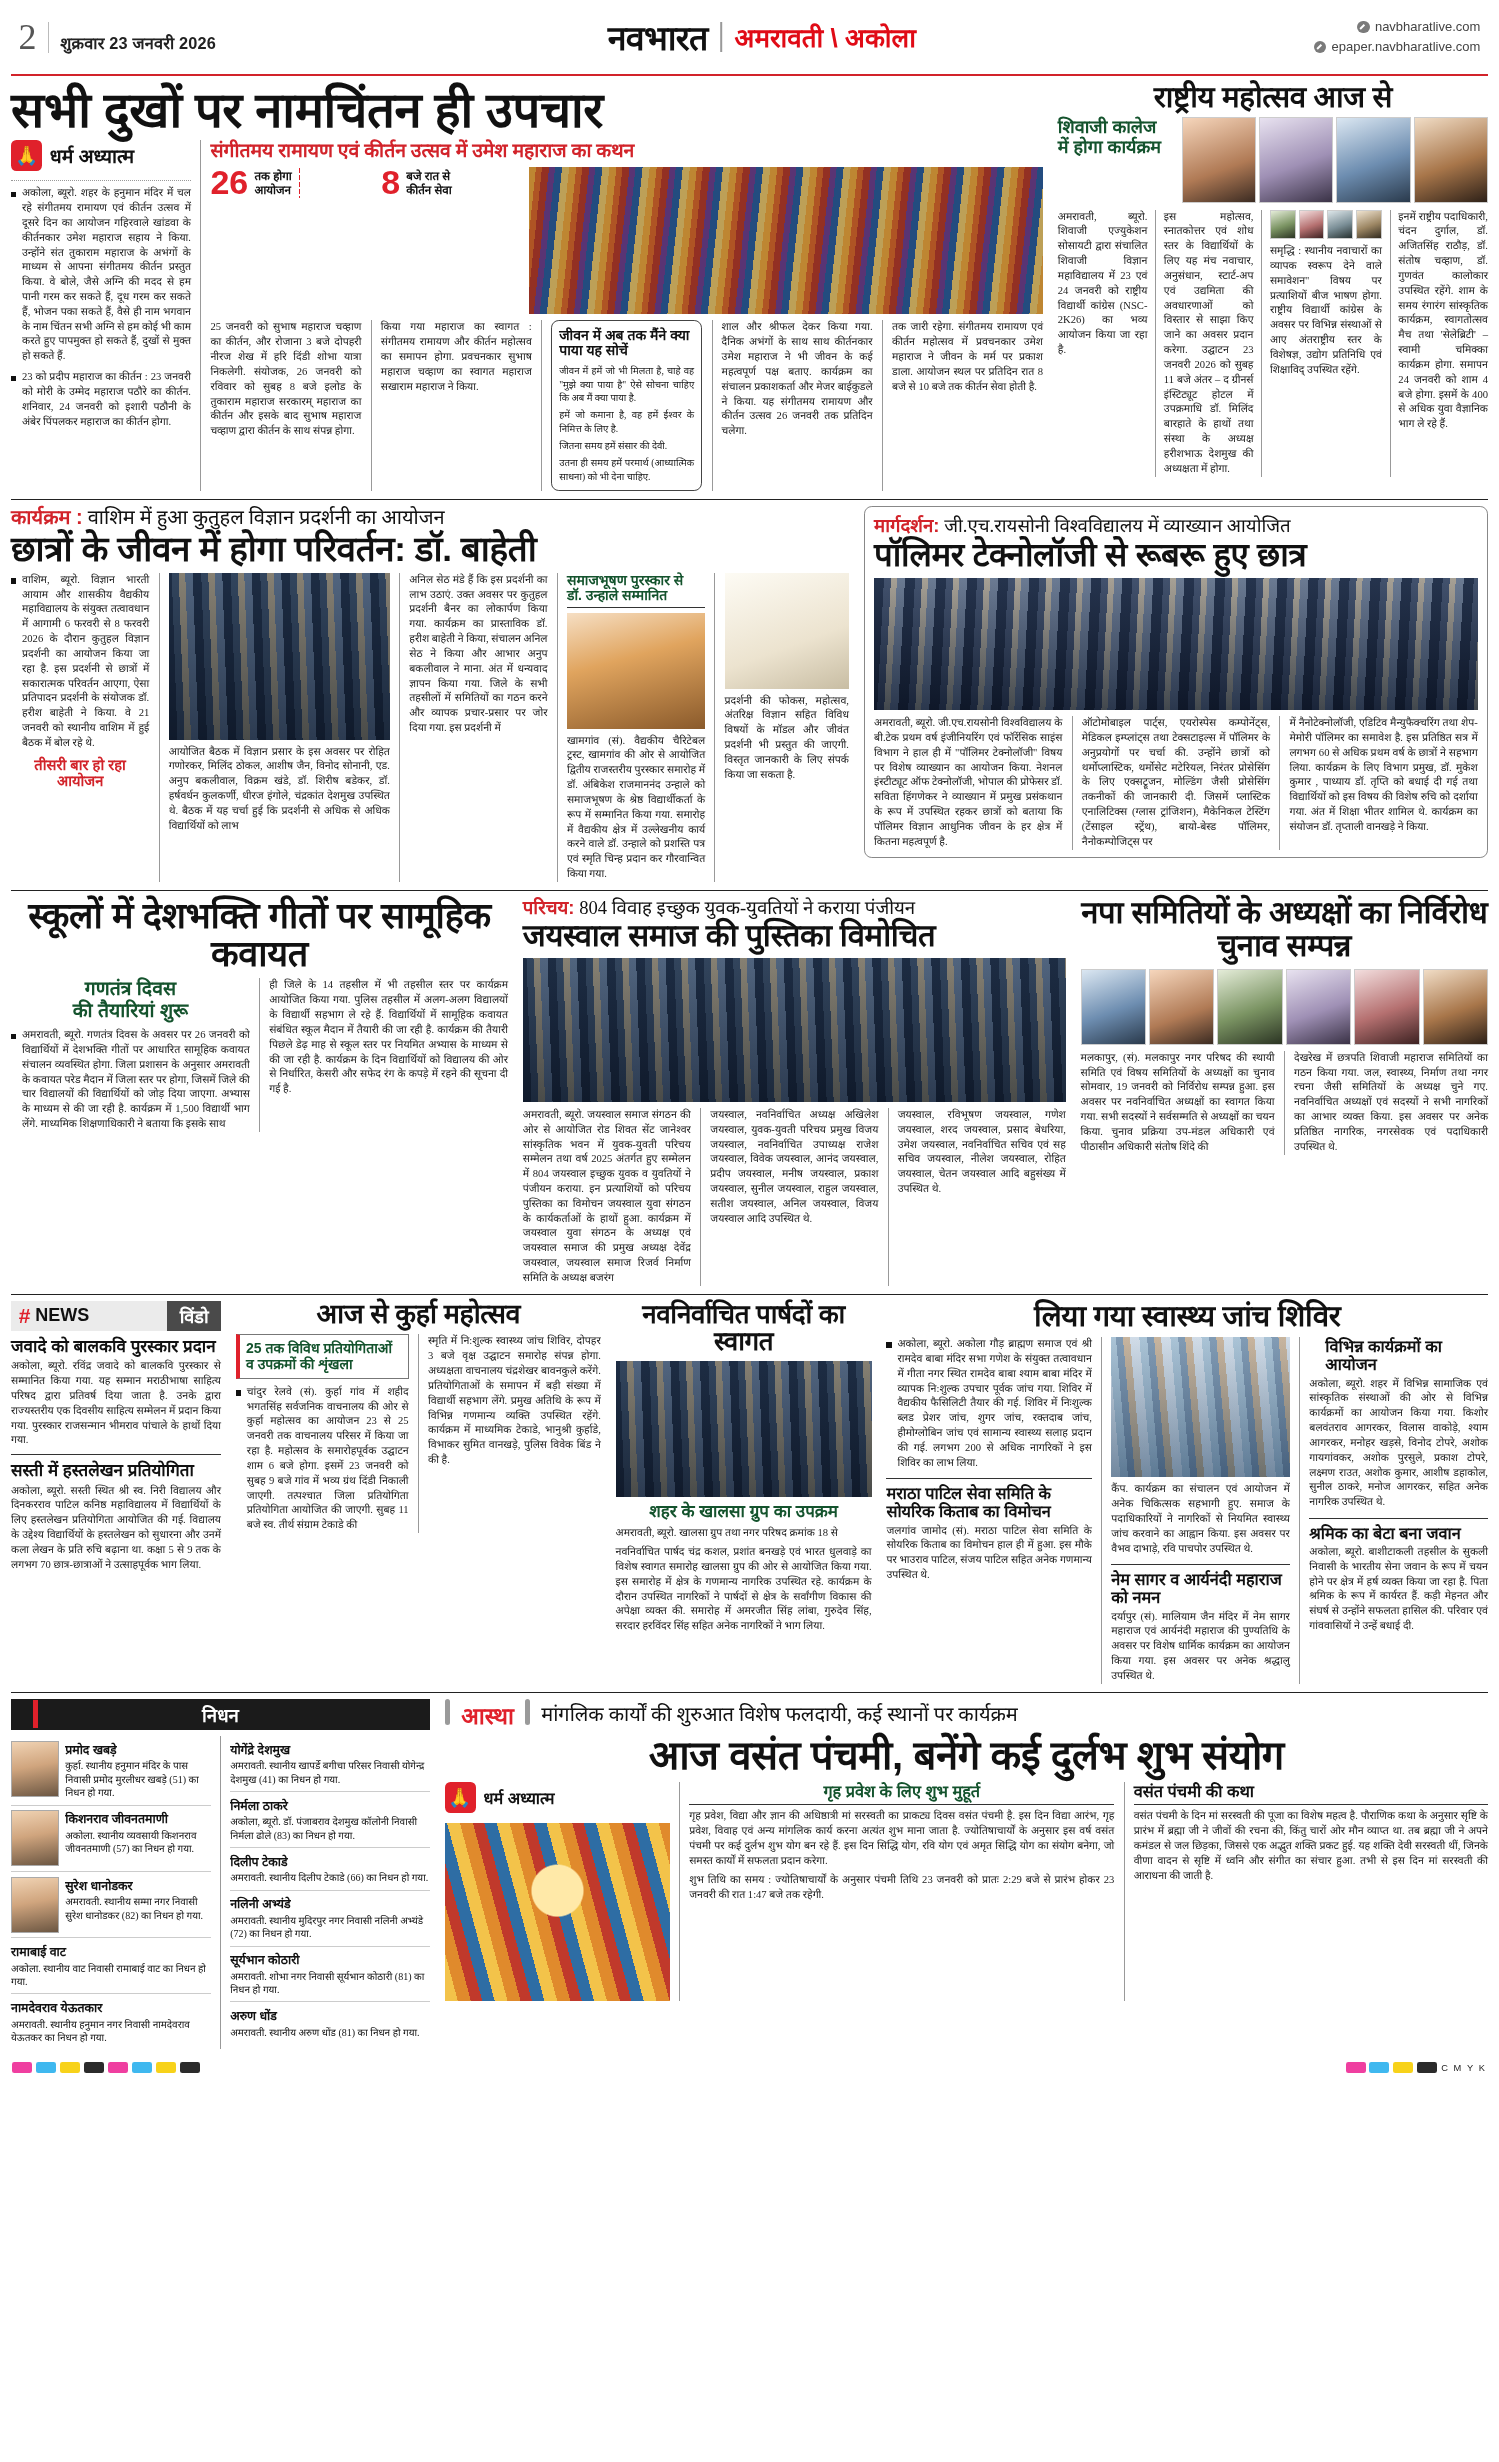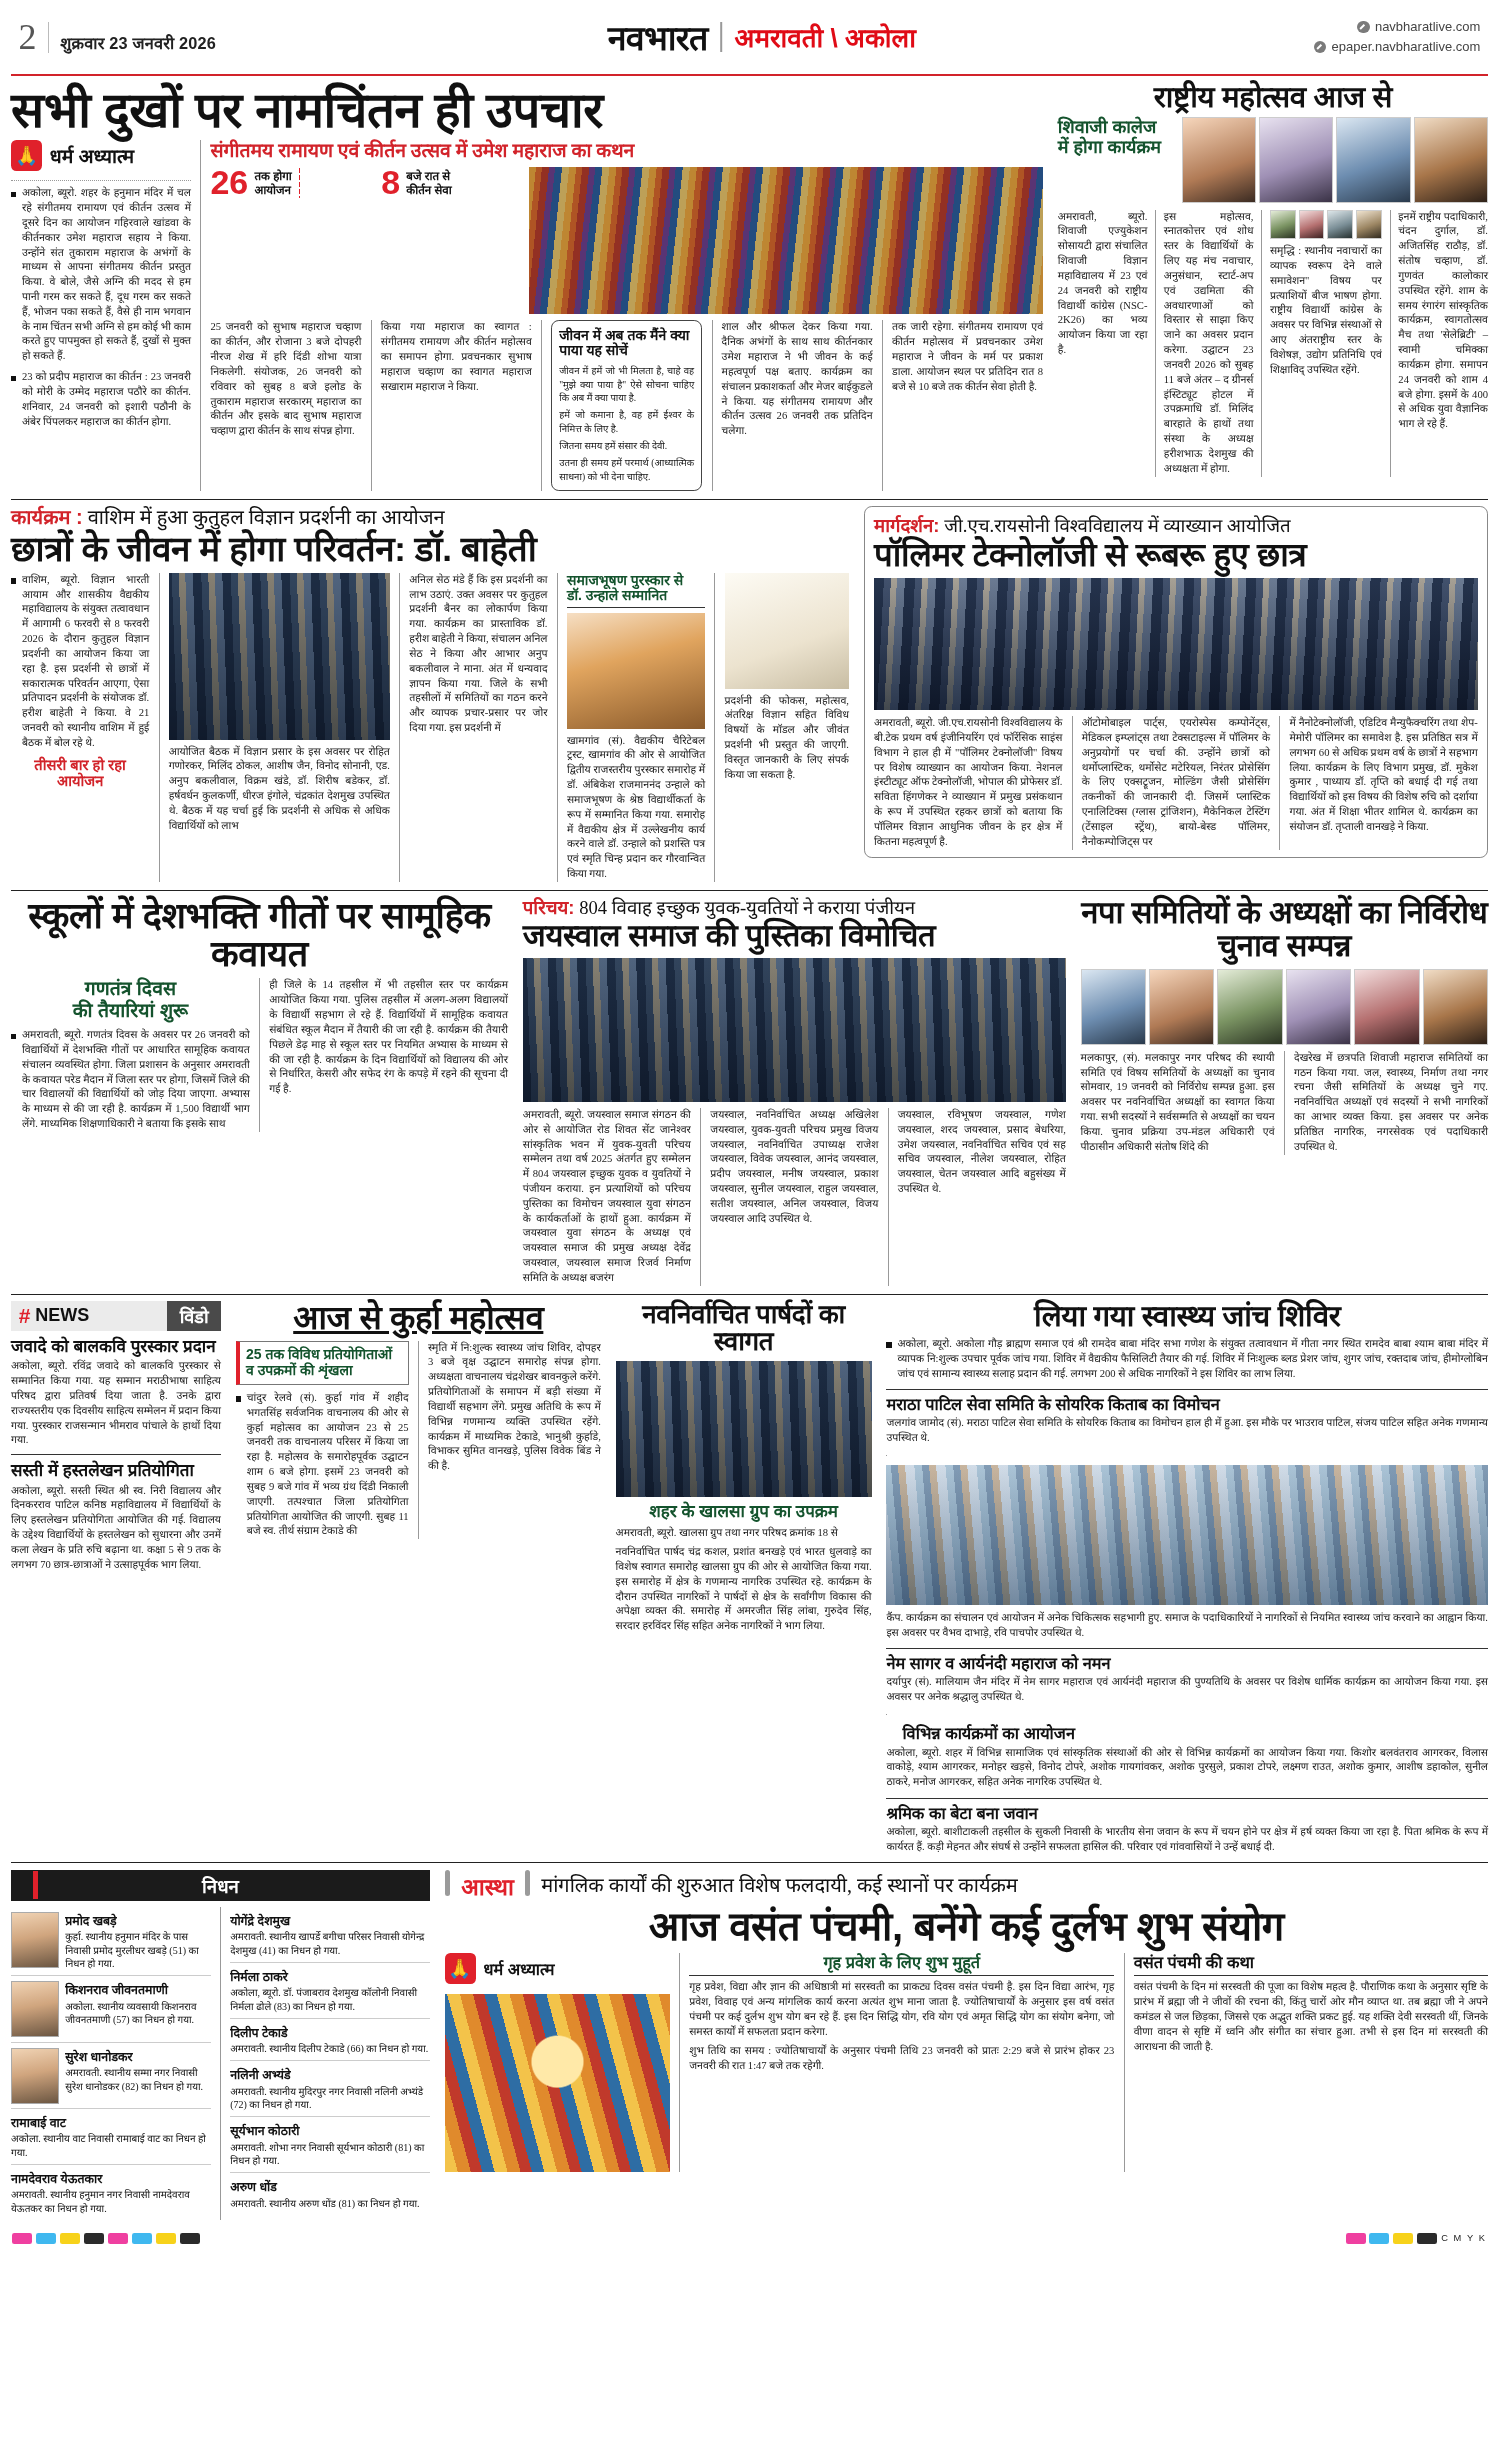--- a/index.html
+++ b/index.html
@@ -509,21 +509,21 @@
         <div class="mini-head" style="margin-top:6.2px;">जवादे को बालकवि पुरस्कार प्रदान</div>
         <div class="bodytext dense" style="margin-top:3.1px;">अकोला, ब्यूरो. रविंद्र जवादे को बालकवि पुरस्कार से सम्मानित किया गया. यह सम्मान मराठीभाषा साहित्य परिषद द्वारा प्रतिवर्ष दिया जाता है. उनके द्वारा राज्यस्तरीय एक दिवसीय साहित्य सम्मेलन में प्रदान किया गया. पुरस्कार राजसन्मान भीमराव पांचाले के हाथों दिया गया.</div>
         <div class="rule-thin" style="margin:6.2px 0;"></div>
         <div class="mini-head">सस्ती में हस्तलेखन प्रतियोगिता</div>
         <div class="bodytext dense" style="margin-top:3.1px;">अकोला, ब्यूरो. सस्ती स्थित श्री स्व. निरी विद्यालय और दिनकरराव पाटिल कनिष्ठ महाविद्यालय में विद्यार्थियों के लिए हस्तलेखन प्रतियोगिता आयोजित की गई. विद्यालय के उद्देश्य विद्यार्थियों के हस्तलेखन को सुधारना और उनमें कला लेखन के प्रति रुचि बढ़ाना था. कक्षा 5 से 9 तक के लगभग 70 छात्र-छात्राओं ने उत्साहपूर्वक भाग लिया.</div>
       </div>
 
       <div class="vsep"></div>
 
       <div class="col" style="flex:0 0 365px;">
-        <div class="hl-xl center" style="font-size:33px; padding-bottom:6.2px;text-decoration:underline;">आज से कुर्हा महोत्सव</div>
+        <div class="hl-xl center" style="font-size:27px; padding-bottom:6.2px;">आज से कुर्हा महोत्सव</div>
         <div style="display:flex; gap:9.3px;">
           <div class="col" style="flex:1;">
             <div class="boxed redbar-left" style="border:1.2px solid #777; border-left:4.7px solid #e0212b; border-radius:0; padding:5.4px 6.2px; margin-bottom:6.2px;">
               <div class="subhead" style="font-size:14px;">25 तक विविध प्रतियोगिताओं व उपक्रमों की शृंखला</div>
             </div>
             <div class="bodytext dense bullet-li">चांदुर रेलवे (सं). कुर्हा गांव में शहीद भगतसिंह सर्वजनिक वाचनालय की ओर से कुर्हा महोत्सव का आयोजन 23 से 25 जनवरी तक वाचनालय परिसर में किया जा रहा है. महोत्सव के समारोहपूर्वक उद्घाटन शाम 6 बजे होगा. इसमें 23 जनवरी को सुबह 9 बजे गांव में भव्य ग्रंथ दिंडी निकाली जाएगी. तत्पश्चात जिला प्रतियोगिता प्रतियोगिता आयोजित की जाएगी. सुबह 11 बजे स्व. तीर्थ संग्राम टेकाडे की</div>
           </div>
           <div class="vsep"></div>
           <div class="bodytext dense" style="flex:1;">स्मृति में नि:शुल्क स्वास्थ्य जांच शिविर, दोपहर 3 बजे वृक्ष उद्घाटन समारोह संपन्न होगा. अध्यक्षता वाचनालय चंद्रशेखर बावनकुले करेंगे. प्रतियोगिताओं के समापन में बड़ी संख्या में विद्यार्थी सहभाग लेंगे. प्रमुख अतिथि के रूप में विभिन्न गणमान्य व्यक्ति उपस्थित रहेंगे. कार्यक्रम में माध्यमिक टेकाडे, भानुश्री कुर्हाडे, विभाकर सुमित वानखड़े, पुलिस विवेक बिंड ने की है.</div>
         </div>
@@ -536,21 +536,21 @@
         <div class="photo ph-group" style="height:136px;"></div>
         <div class="subhead center" style="font-size:17px; margin:5.4px 0; white-space:pre-line;">शहर के खालसा ग्रुप का उपक्रम</div>
         <div class="bodytext dense">अमरावती, ब्यूरो. खालसा ग्रुप तथा नगर परिषद क्रमांक 18 से</div>
         <div class="bodytext dense" style="margin-top:3.9px;">नवनिर्वाचित पार्षद चंद्र कशल, प्रशांत बनखड़े एवं भारत धुलवाड़े का विशेष स्वागत समारोह खालसा ग्रुप की ओर से आयोजित किया गया. इस समारोह में क्षेत्र के गणमान्य नागरिक उपस्थित रहे. कार्यक्रम के दौरान उपस्थित नागरिकों ने पार्षदों से क्षेत्र के सर्वांगीण विकास की अपेक्षा व्यक्त की. समारोह में अमरजीत सिंह लांबा, गुरुदेव सिंह, सरदार हरविंदर सिंह सहित अनेक नागरिकों ने भाग लिया.</div>
       </div>
 
       <div class="vsep"></div>
 
       <div class="col" style="flex:1;">
         <div class="hl-xl center" style="font-size:29.5px; padding-bottom:6.2px;">लिया गया स्वास्थ्य जांच शिविर</div>
-        <div style="display:flex; gap:9.3px;flex-direction:column;">
+        <div style="display:flex; gap:9.3px;">
           <div class="col" style="flex:1.15;">
             <div class="bodytext dense bullet-li">अकोला, ब्यूरो. अकोला गौड़ ब्राह्मण समाज एवं श्री रामदेव बाबा मंदिर सभा गणेश के संयुक्त तत्वावधान में गीता नगर स्थित रामदेव बाबा श्याम बाबा मंदिर में व्यापक नि:शुल्क उपचार पूर्वक जांच गया. शिविर में वैद्यकीय फैसिलिटी तैयार की गई. शिविर में निःशुल्क ब्लड प्रेशर जांच, शुगर जांच, रक्तदाब जांच, हीमोग्लोबिन जांच एवं सामान्य स्वास्थ्य सलाह प्रदान की गई. लगभग 200 से अधिक नागरिकों ने इस शिविर का लाभ लिया.</div>
             <div class="mini-head" style="margin-top:7.8px; border-top:0.8px solid #333; padding-top:4.7px; font-size:16.3px;">मराठा पाटिल सेवा समिति के सोयरिक किताब का विमोचन</div>
             <div class="bodytext dense" style="margin-top:3.1px;">जलगांव जामोद (सं). मराठा पाटिल सेवा समिति के सोयरिक किताब का विमोचन हाल ही में हुआ. इस मौके पर भाउराव पाटिल, संजय पाटिल सहित अनेक गणमान्य उपस्थित थे.</div>
           </div>
           <div class="vsep"></div>
           <div class="col" style="flex:1;">
             <div class="photo ph-health" style="height:140px; margin-bottom:5.4px;"></div>
             <div class="bodytext dense">कैंप. कार्यक्रम का संचालन एवं आयोजन में अनेक चिकित्सक सहभागी हुए. समाज के पदाधिकारियों ने नागरिकों से नियमित स्वास्थ्य जांच करवाने का आह्वान किया. इस अवसर पर वैभव दाभाड़े, रवि पाचपोर उपस्थित थे.</div>
             <div class="mini-head" style="margin-top:7.8px; border-top:0.8px solid #333; padding-top:4.7px; font-size:16.3px;">नेम सागर व आर्यनंदी महाराज को नमन</div>

